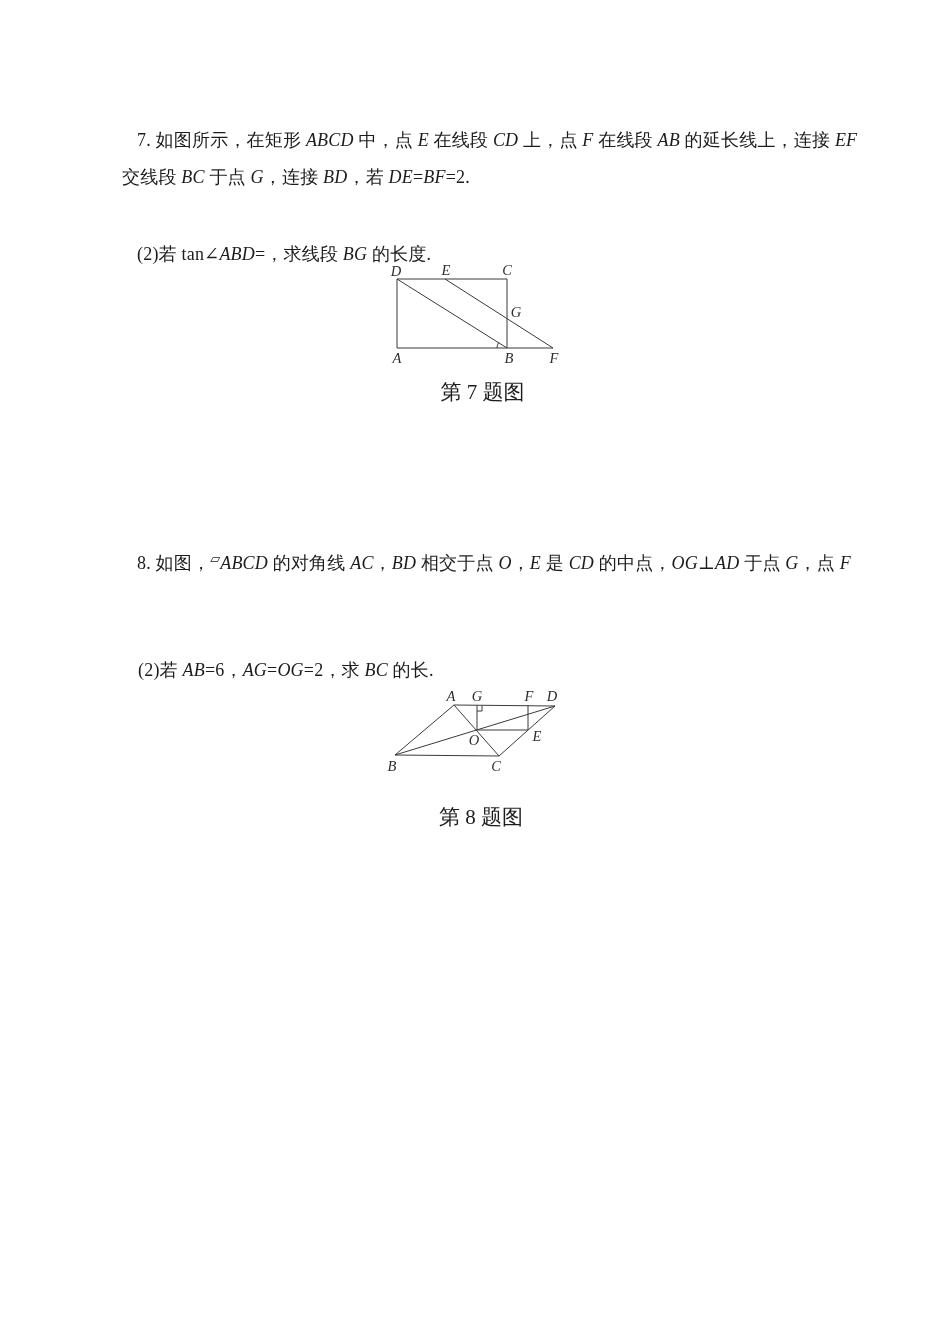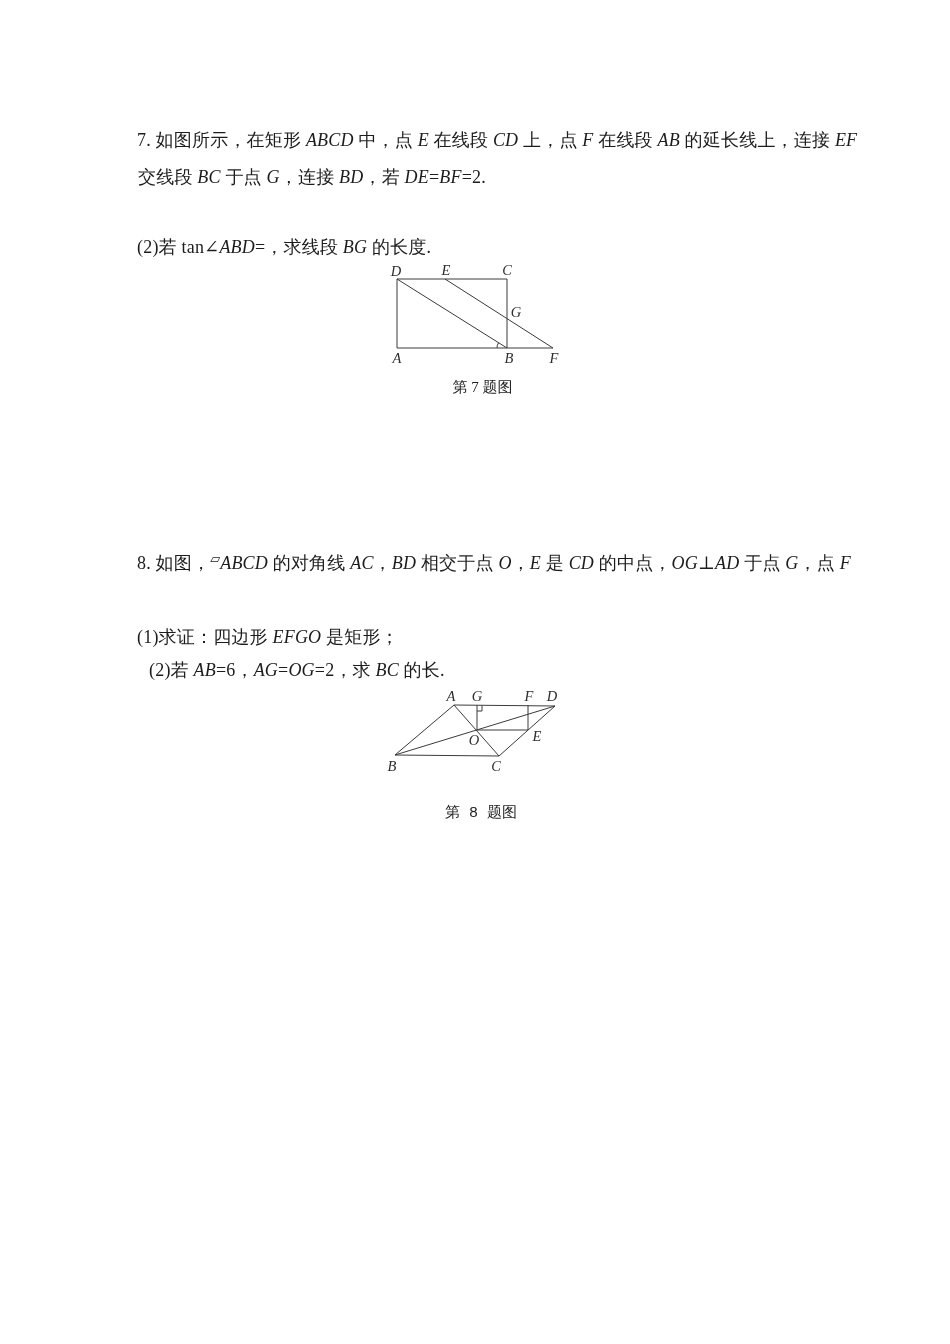--- a/index.html
+++ b/index.html
@@ -7,36 +7,36 @@
     position:relative;width:950px;height:1328px;background:#ffffff;
     font-family:"Liberation Serif","DejaVu Serif",serif;
     color:#1c1c1c;font-size:18px;overflow:hidden;
   }
   .tline{position:absolute;white-space:nowrap;line-height:22px;letter-spacing:.2px;}
   .tline .var{font-style:italic;}
   .tline .pgram{
     font-family:"DejaVu Sans",sans-serif;
     position:relative;top:-6px;font-size:13px;letter-spacing:0;
   }
-  .caption{position:absolute;text-align:center;font-size:15px;}
+  .caption{position:absolute;text-align:center;font-size:21px;}
   .fig{position:absolute;}
   .fig line,.fig path{stroke:#3b3b3b;stroke-width:1;fill:none;}
   .fig text{
     font-family:"Liberation Serif","DejaVu Serif",serif;
     font-style:italic;font-size:14.5px;fill:#2e2e2e;
   }
 </style>
 </head>
 <body>
 
 <div class="page">
 
   <div class="tline" style="left:137px;top:129px;"><span>7. 如图所示，在矩形 </span><span class="var">ABCD</span><span> 中，点 </span><span class="var">E</span><span> 在线段 </span><span class="var">CD</span><span> 上，点 </span><span class="var">F</span><span> 在线段 </span><span class="var">AB</span><span> 的延长线上，连接 </span><span class="var">EF</span></div>
-  <div class="tline" style="left:138px;top:166px;"><span>交线段 </span><span class="var">BC</span><span> 于点 </span><span class="var">G</span><span>，连接 </span><span class="var">BD</span><span>，若 </span><span class="var">DE</span><span>=</span><span class="var">BF</span><span>=2.</span></div>
-  <div class="tline" style="left:137px;top:236px;"><span>(2)若 tan∠</span><span class="var">ABD</span><span>=，求线段 </span><span class="var">BG</span><span> 的长度.</span></div>
+  <div class="tline" style="left:122px;top:166px;"><span>交线段 </span><span class="var">BC</span><span> 于点 </span><span class="var">G</span><span>，连接 </span><span class="var">BD</span><span>，若 </span><span class="var">DE</span><span>=</span><span class="var">BF</span><span>=2.</span></div>
+  <div class="tline" style="left:137px;top:243px;"><span>(2)若 tan∠</span><span class="var">ABD</span><span>=，求线段 </span><span class="var">BG</span><span> 的长度.</span></div>
 
   <svg class="fig" style="left:380px;top:260px;" width="205" height="112" viewBox="0 0 205 112">
     <line x1="17" y1="19" x2="127" y2="19"></line>
     <line x1="17" y1="19" x2="17" y2="88"></line>
     <line x1="127" y1="19" x2="127" y2="88"></line>
     <line x1="17" y1="88" x2="173" y2="88"></line>
     <line x1="17" y1="19" x2="127" y2="88"></line>
     <line x1="65" y1="19" x2="173" y2="88"></line>
     <path d="M 117 88 A 10 10 0 0 1 118.5 82.7"></path>
     <text x="16" y="16" text-anchor="middle">D</text>
@@ -44,22 +44,21 @@
     <text x="127" y="15" text-anchor="middle">C</text>
     <text x="136" y="57" text-anchor="middle">G</text>
     <text x="17" y="103" text-anchor="middle">A</text>
     <text x="129" y="103" text-anchor="middle">B</text>
     <text x="174" y="103" text-anchor="middle">F</text>
   </svg>
 
   <div class="caption" style="left:380px;top:378px;width:205px;">第 7 题图</div>
 
   <div class="tline" style="left:137px;top:552px;"><span>8. 如图，</span><span class="pgram">▱</span><span class="var">ABCD</span><span> 的对角线 </span><span class="var">AC</span><span>，</span><span class="var">BD</span><span> 相交于点 </span><span class="var">O</span><span>，</span><span class="var">E</span><span> 是 </span><span class="var">CD</span><span> 的中点，</span><span class="var">OG</span><span>⊥</span><span class="var">AD</span><span> 于点 </span><span class="var">G</span><span>，点 </span><span class="var">F</span></div>
-  <div class="tline" style="left:137px;top:626px;"><span>(1)求证：四边形 </span><span class="var">EFGO</span><span> 是矩形；</span></div>
-  <div class="tline" style="left:149px;top:659px;text-align:right;"><span>(2)若 </span><span class="var">AB</span><span>=6，</span><span class="var">AG</span><span>=</span><span class="var">OG</span><span>=2，求 </span><span class="var">BC</span><span> 的长.</span></div>
+  <div class="tline" style="left:138px;top:659px;text-align:right;"><span>(2)若 </span><span class="var">AB</span><span>=6，</span><span class="var">AG</span><span>=</span><span class="var">OG</span><span>=2，求 </span><span class="var">BC</span><span> 的长.</span></div>
 
   <svg class="fig" style="left:385px;top:688px;" width="192" height="100" viewBox="0 0 192 100">
     <line x1="69" y1="17" x2="170" y2="18"></line>
     <line x1="69" y1="17" x2="10" y2="67"></line>
     <line x1="10" y1="67" x2="114" y2="68"></line>
     <line x1="114" y1="68" x2="170" y2="18"></line>
     <line x1="69" y1="17" x2="114" y2="68"></line>
     <line x1="10" y1="67" x2="170" y2="18"></line>
     <line x1="92" y1="42" x2="92" y2="17"></line>
     <line x1="143" y1="17" x2="143" y2="42"></line>
@@ -68,16 +67,16 @@
     <text x="66" y="13" text-anchor="middle">A</text>
     <text x="92" y="13" text-anchor="middle">G</text>
     <text x="144" y="13" text-anchor="middle">F</text>
     <text x="167" y="13" text-anchor="middle">D</text>
     <text x="7" y="83" text-anchor="middle">B</text>
     <text x="111" y="83" text-anchor="middle">C</text>
     <text x="89" y="57" text-anchor="middle">O</text>
     <text x="152" y="53" text-anchor="middle">E</text>
   </svg>
 
-  <div class="caption" style="left:385px;top:803px;width:192px;font-family:Liberation Mono, monospace;">第 8 题图</div>
+  <div class="caption" style="left:385px;top:803px;width:192px;">第 8 题图</div>
 
 
 </div>
 
 </body></html>

